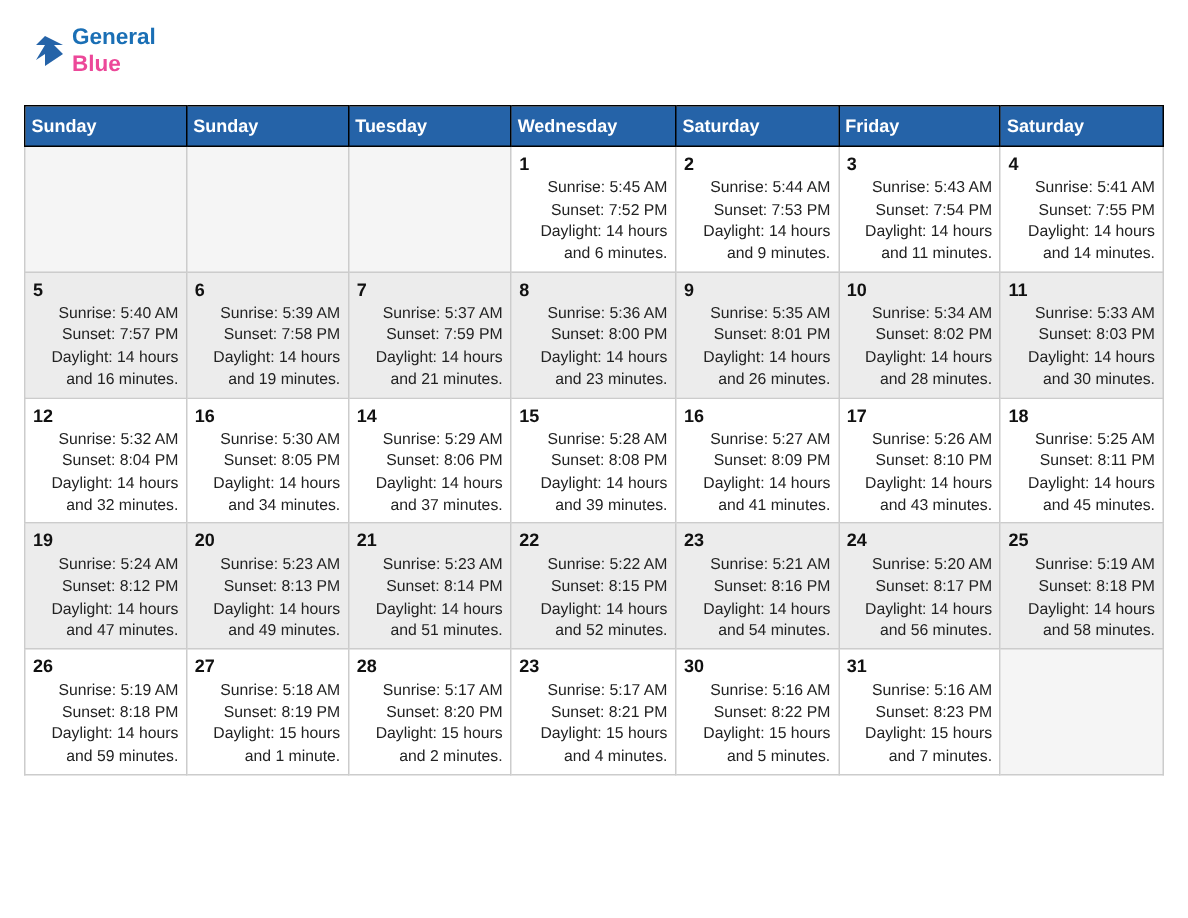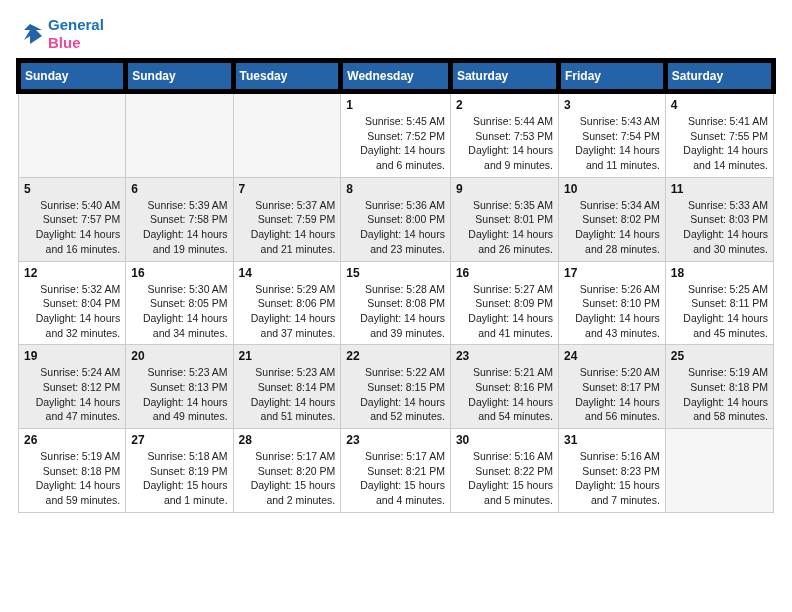--- a/index.html
+++ b/index.html
@@ -7,21 +7,21 @@
       font-family: Arial, sans-serif;
       background: #fff;
       width: 792px;
       min-height: 612px;
       padding: 16px;
     }
     .header {
       display: flex;
       justify-content: space-between;
       align-items: flex-end;
-      margin-bottom: 6px;
+      margin-bottom: 18px;
     }
     .logo {
       display: flex;
       align-items: center;
       gap: 4px;
     }
     .logo-text {
       font-size: 15px;
       font-weight: bold;
       color: #1a1a2e;
@@ -50,21 +50,21 @@
       width: 100%;
       border-collapse: collapse;
       font-size: 11px;
     }
     .calendar th {
       background: #2563a8;
       color: #fff;
       padding: 6px 4px;
       text-align: left;
       font-size: 12px;
-      border: 5px solid #000000;
+      border: 1px solid #000000;
     }
     .calendar td {
       border: 1px solid #ccc;
       vertical-align: top;
       padding: 4px 5px;
       width: 113px;
       min-height: 80px;
       background: #fff;
     }
     .calendar td.empty {

